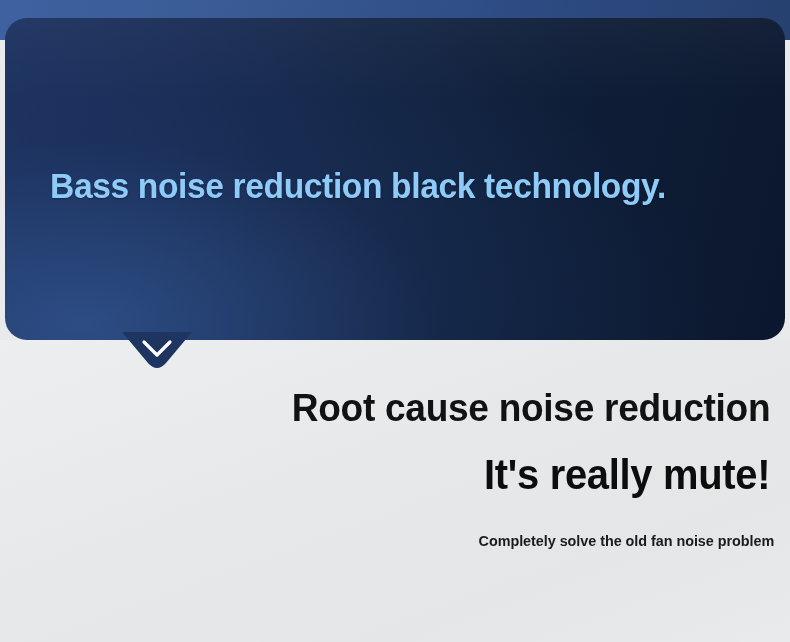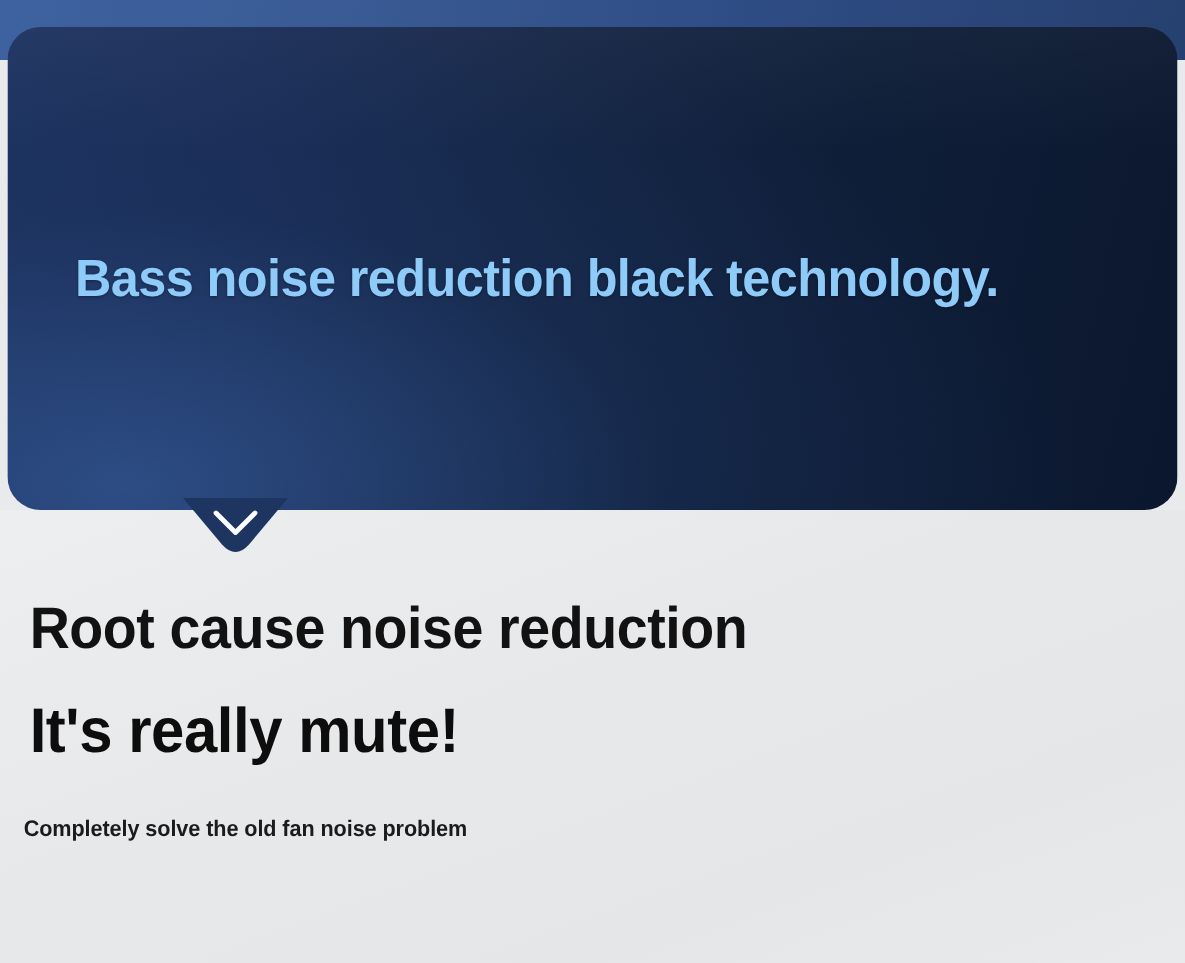--- a/index.html
+++ b/index.html
@@ -90,23 +90,23 @@
     height: 44px;
   }
   .tail svg {
     display: block;
   }
 
   
   .content {
     position: absolute;
     left: 0;
-    top: 400px;
+    top: 388px;
     width: 790px;
-    text-align: left;
+    text-align: right;
   }
   .headline-1 {
     margin: 0;
     font-family: "Liberation Sans Narrow", "Liberation Sans", sans-serif;
     font-weight: bold;
     font-size: 39px;
     line-height: 1;
     letter-spacing: -0.3px;
     color: #121212;
     transform: scaleX(0.95);

